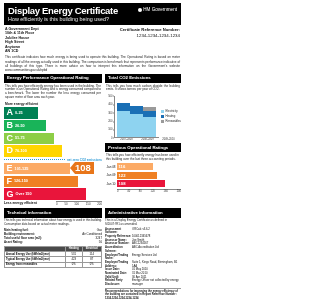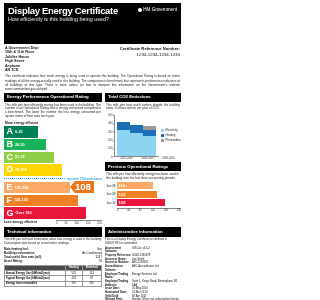--- a/index.html
+++ b/index.html
@@ -6,21 +6,21 @@
   html, body {
     width: 185px; height: 300px;
     background: #ffffff;
     font-family: "Liberation Sans", sans-serif;
     overflow: hidden;
   }
   .page { width: 185px; height: 300px; position: relative; background:#fff; padding: 3px 4px; }
 
   
   .masthead {
-    background: #000; color:#fff; height: 41px;
+    background: #000; color:#fff; height: 22px;
     padding: 2px 4px 0 4px; position: relative;
   }
   .mast-title { font-size: 9.5px; font-weight: bold; letter-spacing: -0.3px; line-height: 11px; }
   .mast-sub { font-size: 5.4px; line-height: 7px; font-weight: normal; color:#e8e8e8; }
   .crest { position:absolute; right:4px; top:4px; font-size:4.6px; display:flex; align-items:center; gap:1px; }
   .crest-mark { width:4px; height:4px; background:#fff; border-radius:50%; display:inline-block; }
 
   
   .idrow { display:flex; justify-content:space-between; padding: 2px 1px 2px 1px; }
   .addr { font-size: 3.6px; line-height: 4.4px; font-weight: bold; color:#111; }

